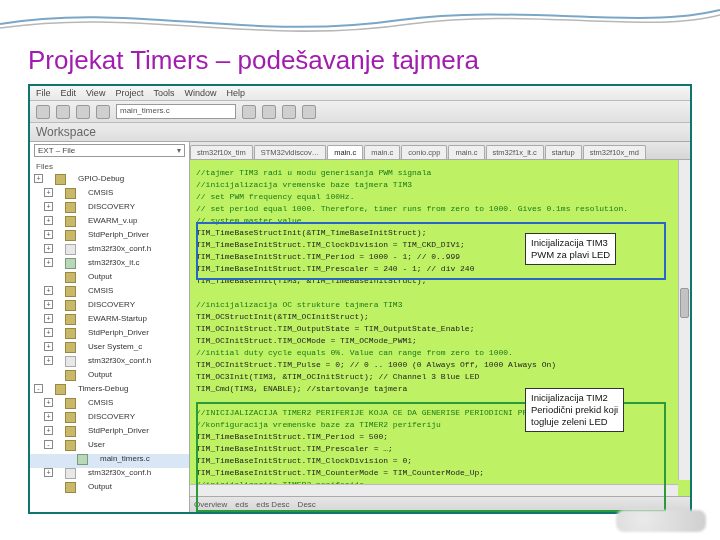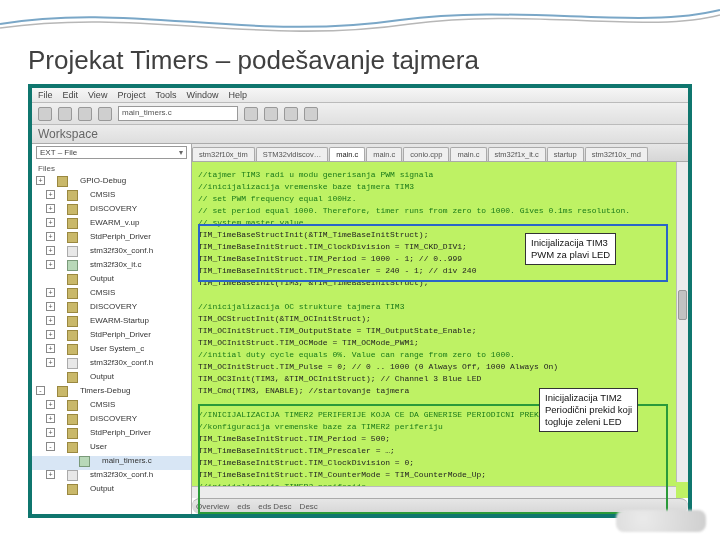--- a/index.html
+++ b/index.html
@@ -1,19 +1,19 @@
 <!DOCTYPE html>
 <html><head>
 <meta charset="utf-8">
 <style>
   * { margin: 0; padding: 0; box-sizing: border-box; }
   body { width: 720px; height: 540px; font-family: Arial, sans-serif; background: #fff; overflow: hidden; position: relative; }
   .wave-decor { position: absolute; top: 0; left: 0; width: 720px; height: 35px; }
-  .slide-title { font-size: 26px; font-weight: 400; color: #404040; padding: 45px 14px 8px 28px; }
-  .ide { margin: 0 28px 0 28px; border: 4px solid #0f766e; background: #fff; font-size: 9px; filter: blur(0.45px); }
+  .slide-title { font-size: 26px; font-weight: 400; color: #a21caf; padding: 45px 14px 8px 28px; }
+  .ide { margin: 0 28px 0 28px; border: 2px solid #0f766e; background: #fff; font-size: 9px; filter: blur(0.45px); }
   .menubar { background: linear-gradient(#f6f6f6,#e8e8e8); border-bottom: 1px solid #bbb; padding: 2px 6px; display: flex; gap: 10px; color: #444; }
   .menubar span { cursor: default; }
   .toolbar { background: linear-gradient(#f0f0f0,#e0e0e0); border-bottom: 1px solid #bbb; height: 22px; display: flex; align-items: center; padding: 0 6px; gap: 6px; }
   .tb-btn { width: 14px; height: 14px; background: #cfcfcf; border: 1px solid #999; border-radius: 2px; }
   .tb-dd { width: 120px; height: 15px; background: #fff; border: 1px solid #999; font-size: 8px; padding: 1px 3px; color: #555; }
   .workspace-bar { background: linear-gradient(#ececec,#dedede); border-bottom: 1px solid #aaa; padding: 2px 6px; color: #666; font-size: 12px; }
   .body-row { display: flex; height: 370px; }
   .left-pane { width: 160px; border-right: 1px solid #aaa; display: flex; flex-direction: column; }
   .dropdown { margin: 2px 4px; border: 1px solid #999; background: #fff; font-size: 8px; padding: 1px 3px; color: #444; position: relative; }
   .dropdown::after { content: "▾"; position: absolute; right: 3px; top: 1px; color: #666; }
@@ -31,21 +31,21 @@
   .ed-tabs { display: flex; background: linear-gradient(#e6e6e6,#d6d6d6); border-bottom: 1px solid #aaa; height: 18px; align-items: flex-end; font-size: 7.5px; overflow: hidden; }
   .ed-tab { padding: 2px 6px; border: 1px solid #aaa; border-bottom: none; background: #efefef; margin-right: 1px; color: #555; white-space: nowrap; border-radius: 2px 2px 0 0; }
   .ed-tab.active { background: #fff; color: #222; }
   .code { flex: 1; background: #bef264; font-family: "Courier New", monospace; font-size: 8px; line-height: 12px; padding: 7px 6px; color: #333; position: relative; overflow: hidden; }
   .code .c { color: #1a7a1a; }
   .code .n { color: #222; }
   .hl-box { position: absolute; border: 2px solid; pointer-events: none; }
   .hl-blue { border-color: #2a65c8; }
   .hl-green { border-color: #2a9a3a; }
   .callout { position: absolute; background: #fff; border: 1px solid #333; padding: 3px 5px; font-size: 9.5px; color: #111; line-height: 1.25; pointer-events: none; }
-  .bottom-tabs { display: flex; background: linear-gradient(#e6e6e6,#d6d6d6); border-top: 1px solid #aaa; font-size: 8px; height: 16px; align-items: center; padding: 0 4px; gap: 8px; color: #555; border-radius: 8px; }
+  .bottom-tabs { display: flex; background: linear-gradient(#e6e6e6,#d6d6d6); border-top: 1px solid #aaa; font-size: 8px; height: 16px; align-items: center; padding: 0 4px; gap: 8px; color: #555; }
   .scrollbar-v { position: absolute; right: 0; top: 0; bottom: 16px; width: 12px; background: #ececec; border-left: 1px solid #bbb; }
   .scrollbar-v .thumb { position: absolute; left: 1px; right: 1px; top: 40%; height: 30px; background: #c2c2c2; border: 1px solid #999; border-radius: 2px; }
   .scrollbar-h { position: absolute; left: 0; right: 12px; bottom: 0; height: 12px; background: #ececec; border-top: 1px solid #bbb; }
   .logo-blob { position: absolute; right: 14px; bottom: 8px; width: 90px; height: 22px; background: radial-gradient(circle at 30% 40%, #eaeaea, #cfcfcf); filter: blur(1.2px); border-radius: 8px; }
 </style>
 </head>
 <body>
 
 <svg class="wave-decor" viewBox="0 0 720 35" preserveAspectRatio="none">
   <path d="M0 24 C 130 2, 250 42, 400 20 C 520 4, 640 30, 720 10" stroke="#7aa7c7" stroke-width="2" fill="none"></path>
@@ -260,19 +260,19 @@
       <div class="hl-box hl-blue" style="left:6px; top:80px; width:470px; height:58px;"></div>
       <div class="hl-box hl-green" style="left:6px; top:260px; width:470px; height:110px;"></div>
     </div>
   </div>
 </div>
 
 <div class="callout" style="left:525px; top:233px;">
   <div>Inicijalizacija TIM3</div>
   <div>PWM za plavi LED</div>
 </div>
-<div class="callout" style="left:539px; top:388px;">
+<div class="callout" style="left:525px; top:388px;">
   <div>Inicijalizacija TIM2</div>
   <div>Periodični prekid koji</div>
   <div>togluje zeleni LED</div>
 </div>
 
 <div class="logo-blob"></div>
 
 </body></html>

